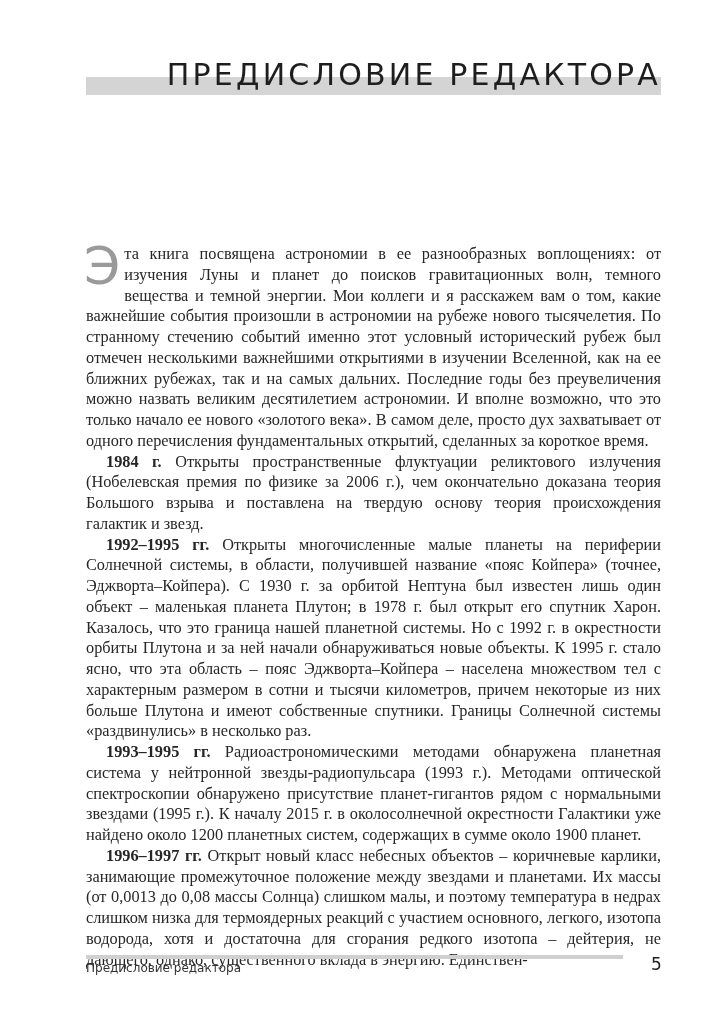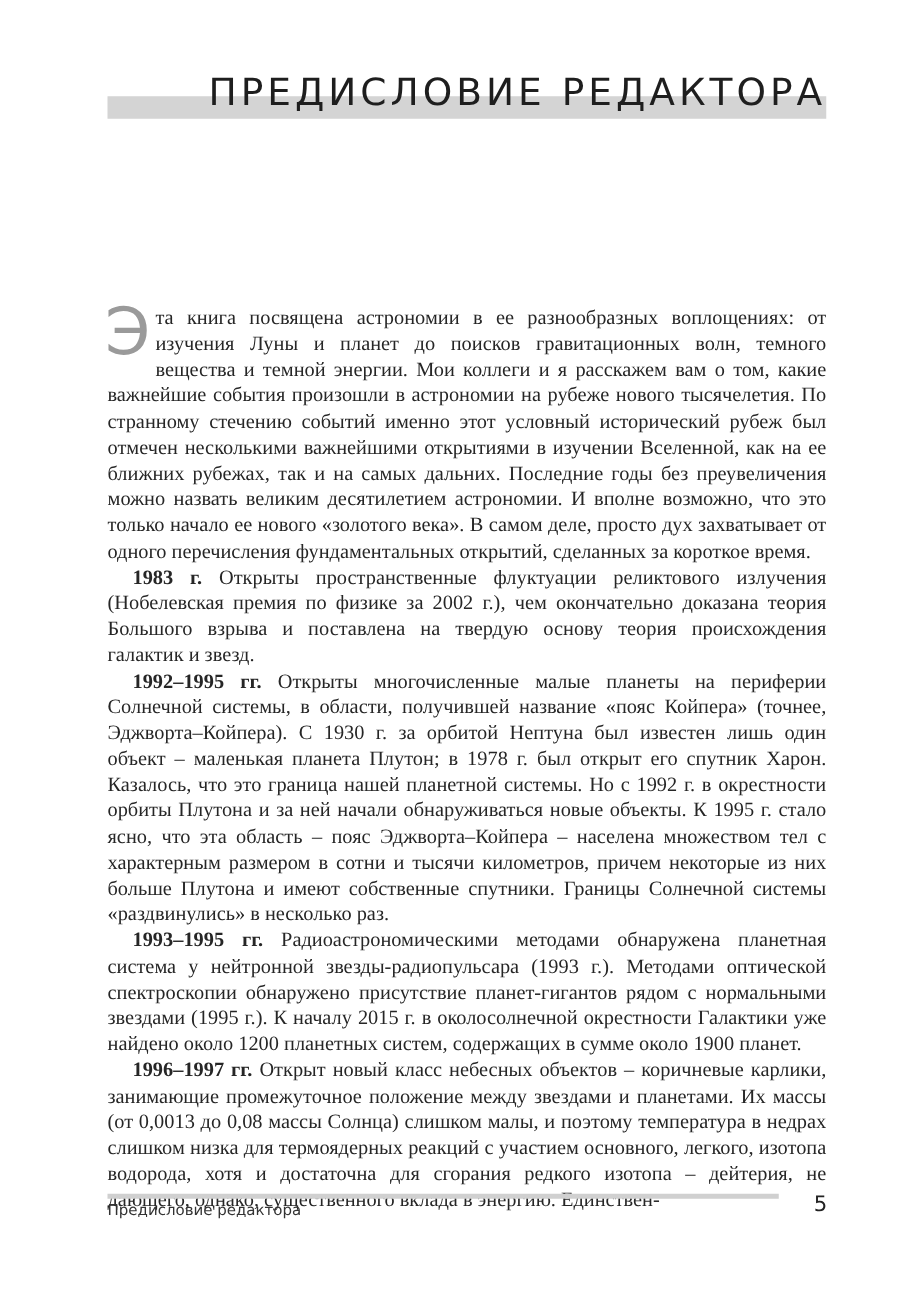--- a/index.html
+++ b/index.html
@@ -43,21 +43,21 @@
     }
   </style>
 </head>
 <body>
 
 <div class="header-bar"></div>
 <h1 class="page-title">ПРЕДИСЛОВИЕ РЕДАКТОРА</h1>
 
 <div class="body-text">
   <p><span class="dropcap">Э</span><span>та книга посвящена астрономии в ее разнообразных воплощениях: от изучения Луны и планет до поисков гравитационных волн, темного вещества и темной энергии. Мои коллеги и я расскажем вам о том, какие важнейшие события произошли в астрономии на рубеже нового тысячелетия. По странному стечению событий именно этот условный исторический рубеж был отмечен несколькими важнейшими открытиями в изучении Вселенной, как на ее ближних рубежах, так и на самых дальних. Последние годы без преувеличения можно назвать великим десятилетием астрономии. И вполне возможно, что это только начало ее нового «золотого века». В самом деле, просто дух захватывает от одного перечисления фундаментальных открытий, сделанных за короткое время.</span></p>
-  <p class="indent"><span class="year">1983 г.</span><span> Открыты пространственные флуктуации реликтового излучения (Нобелевская премия по физике за 2002 г.), чем окончательно доказана теория Большого взрыва и поставлена на твердую основу теория происхождения галактик и звезд.</span></p>
+  <p class="indent"><span class="year">1984 г.</span><span> Открыты пространственные флуктуации реликтового излучения (Нобелевская премия по физике за 2006 г.), чем окончательно доказана теория Большого взрыва и поставлена на твердую основу теория происхождения галактик и звезд.</span></p>
   <p class="indent"><span class="year">1992–1995 гг.</span><span> Открыты многочисленные малые планеты на периферии Солнечной системы, в области, получившей название «пояс Койпера» (точнее, Эджворта–Койпера). С 1930 г. за орбитой Нептуна был известен лишь один объект – маленькая планета Плутон; в 1978 г. был открыт его спутник Харон. Казалось, что это граница нашей планетной системы. Но с 1992 г. в окрестности орбиты Плутона и за ней начали обнаруживаться новые объекты. К 1995 г. стало ясно, что эта область – пояс Эджворта–Койпера – населена множеством тел с характерным размером в сотни и тысячи километров, причем некоторые из них больше Плутона и имеют собственные спутники. Границы Солнечной системы «раздвинулись» в несколько раз.</span></p>
   <p class="indent"><span class="year">1993–1995 гг.</span><span> Радиоастрономическими методами обнаружена планетная система у нейтронной звезды-радиопульсара (1993 г.). Методами оптической спектроскопии обнаружено присутствие планет-гигантов рядом с нормальными звездами (1995 г.). К началу 2015 г. в околосолнечной окрестности Галактики уже найдено около 1200 планетных систем, содержащих в сумме около 1900 планет.</span></p>
   <p class="indent"><span class="year">1996–1997 гг.</span><span> Открыт новый класс небесных объектов – коричневые карлики, занимающие промежуточное положение между звездами и планетами. Их массы (от 0,0013 до 0,08 массы Солнца) слишком малы, и поэтому температура в недрах слишком низка для термоядерных реакций с участием основного, легкого, изотопа водорода, хотя и достаточна для сгорания редкого изотопа – дейтерия, не дающего, однако, существенного вклада в энергию. Единствен-</span></p>
 </div>
 
 <div class="footer-bar"></div>
 <div class="footer-label">Предисловие редактора</div>
 <div class="page-number">5</div>
 
 </body></html>

